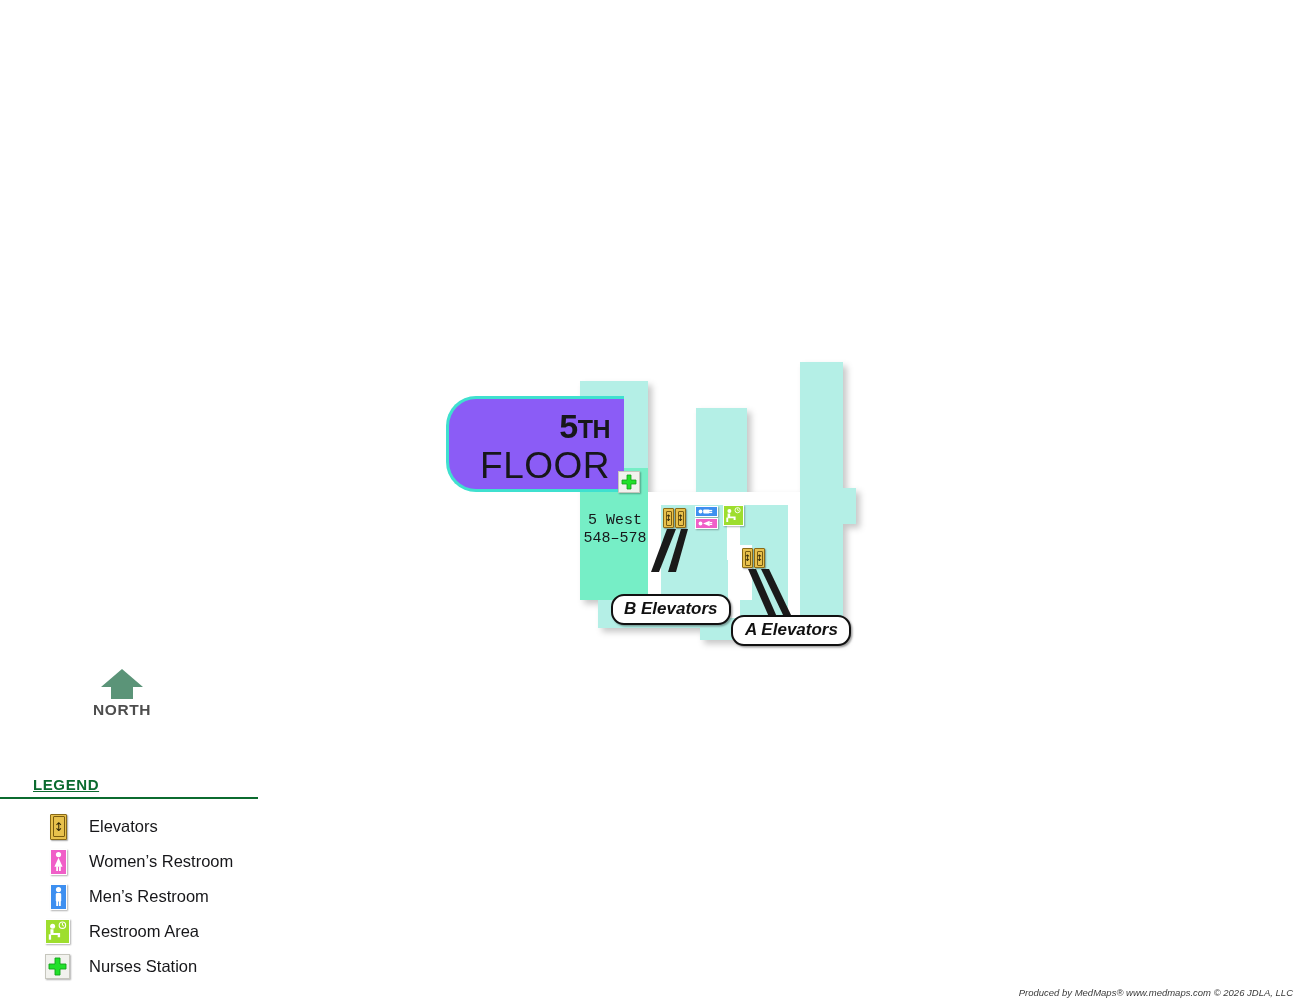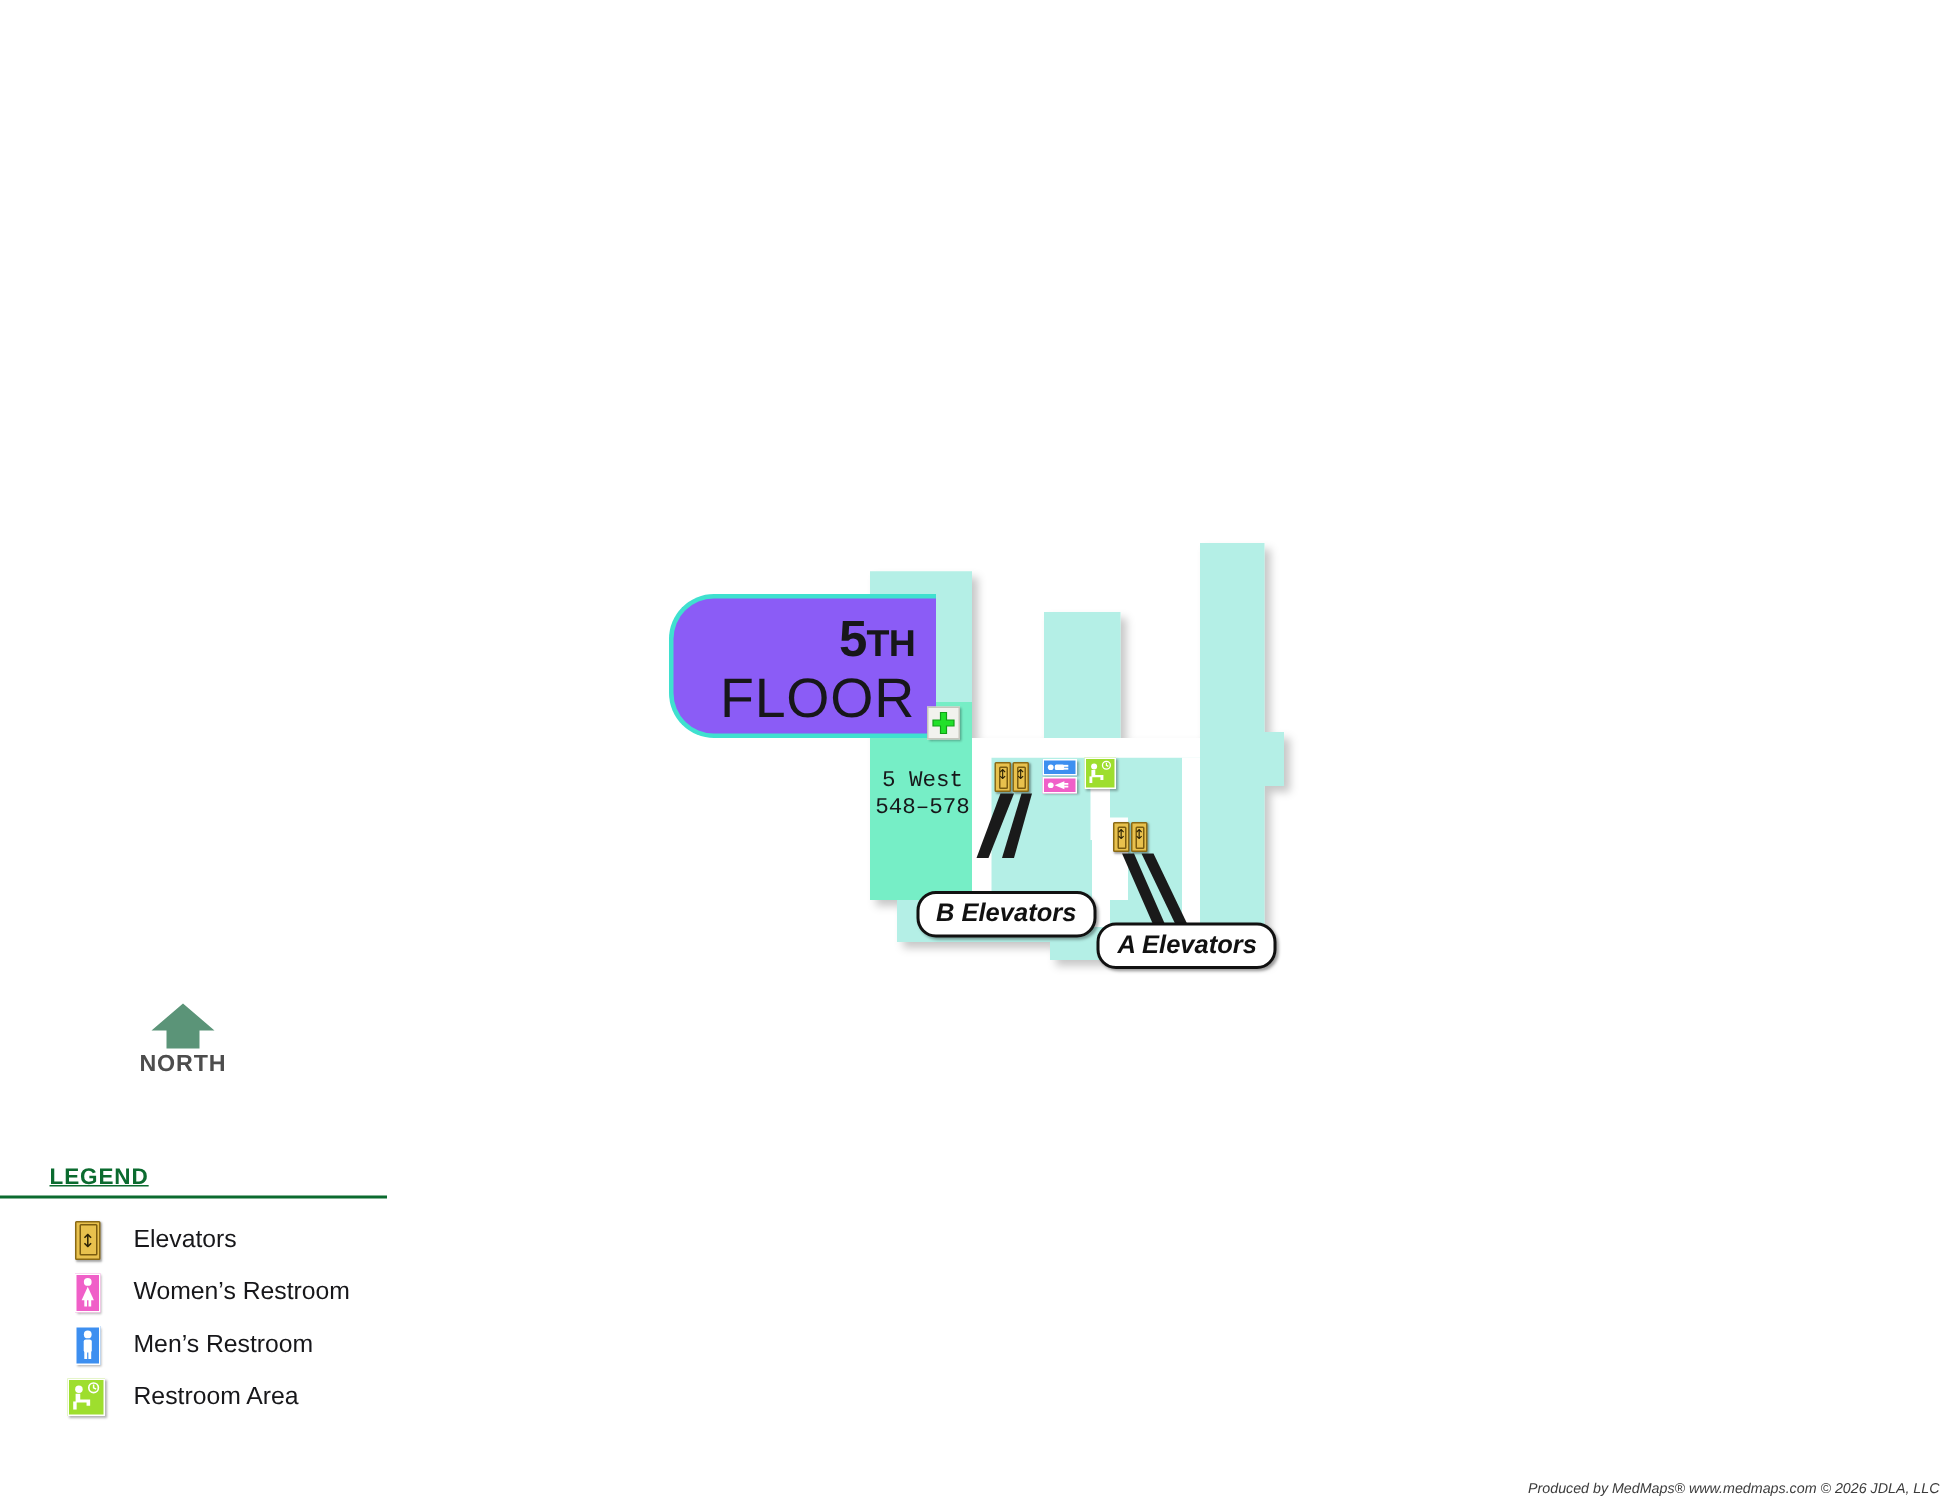--- a/index.html
+++ b/index.html
@@ -471,17 +471,27 @@
             <path d="M16.4,3.0 L16.4,5.2 L18.1,6.1" stroke="#ffffff" stroke-width="1" fill="none"></path>
             <circle cx="6.6" cy="6.2" r="2.5" fill="#ffffff"></circle>
             <path d="M4.4,9.2 L4.4,15.0 L11.7,15.0 L11.7,17.2 L14.1,17.2 L14.1,13.0 L7.5,13.0 L7.5,9.2 Z" fill="#ffffff"></path>
             <rect x="2.8" y="14.3" width="2.3" height="5.4" fill="#ffffff"></rect>
           </svg>
         </span>
       </span>
       <span class="legend-text">Restroom Area</span>
     </li>
 
+    <li class="legend-row">
+      <span class="legend-icon-slot">
+        <span class="nurse-ico lg-nurse" style="display:block;">
+          <svg width="23" height="23" viewBox="0 0 23 23" style="position:absolute;left:0;top:0;">
+            <path d="M9,3 L14,3 L14,9 L20,9 L20,14 L14,14 L14,20 L9,20 L9,14 L3,14 L3,9 L9,9 Z" fill="#22e02a" stroke="#12a018" stroke-width="0.9"></path>
+          </svg>
+        </span>
+      </span>
+      <span class="legend-text">Nurses Station</span>
+    </li>
 
   </ul>
 </div>
 
 <div id="footer-credit">Produced by MedMaps®  www.medmaps.com  © 2026 JDLA, LLC</div>
 
 </body></html>

